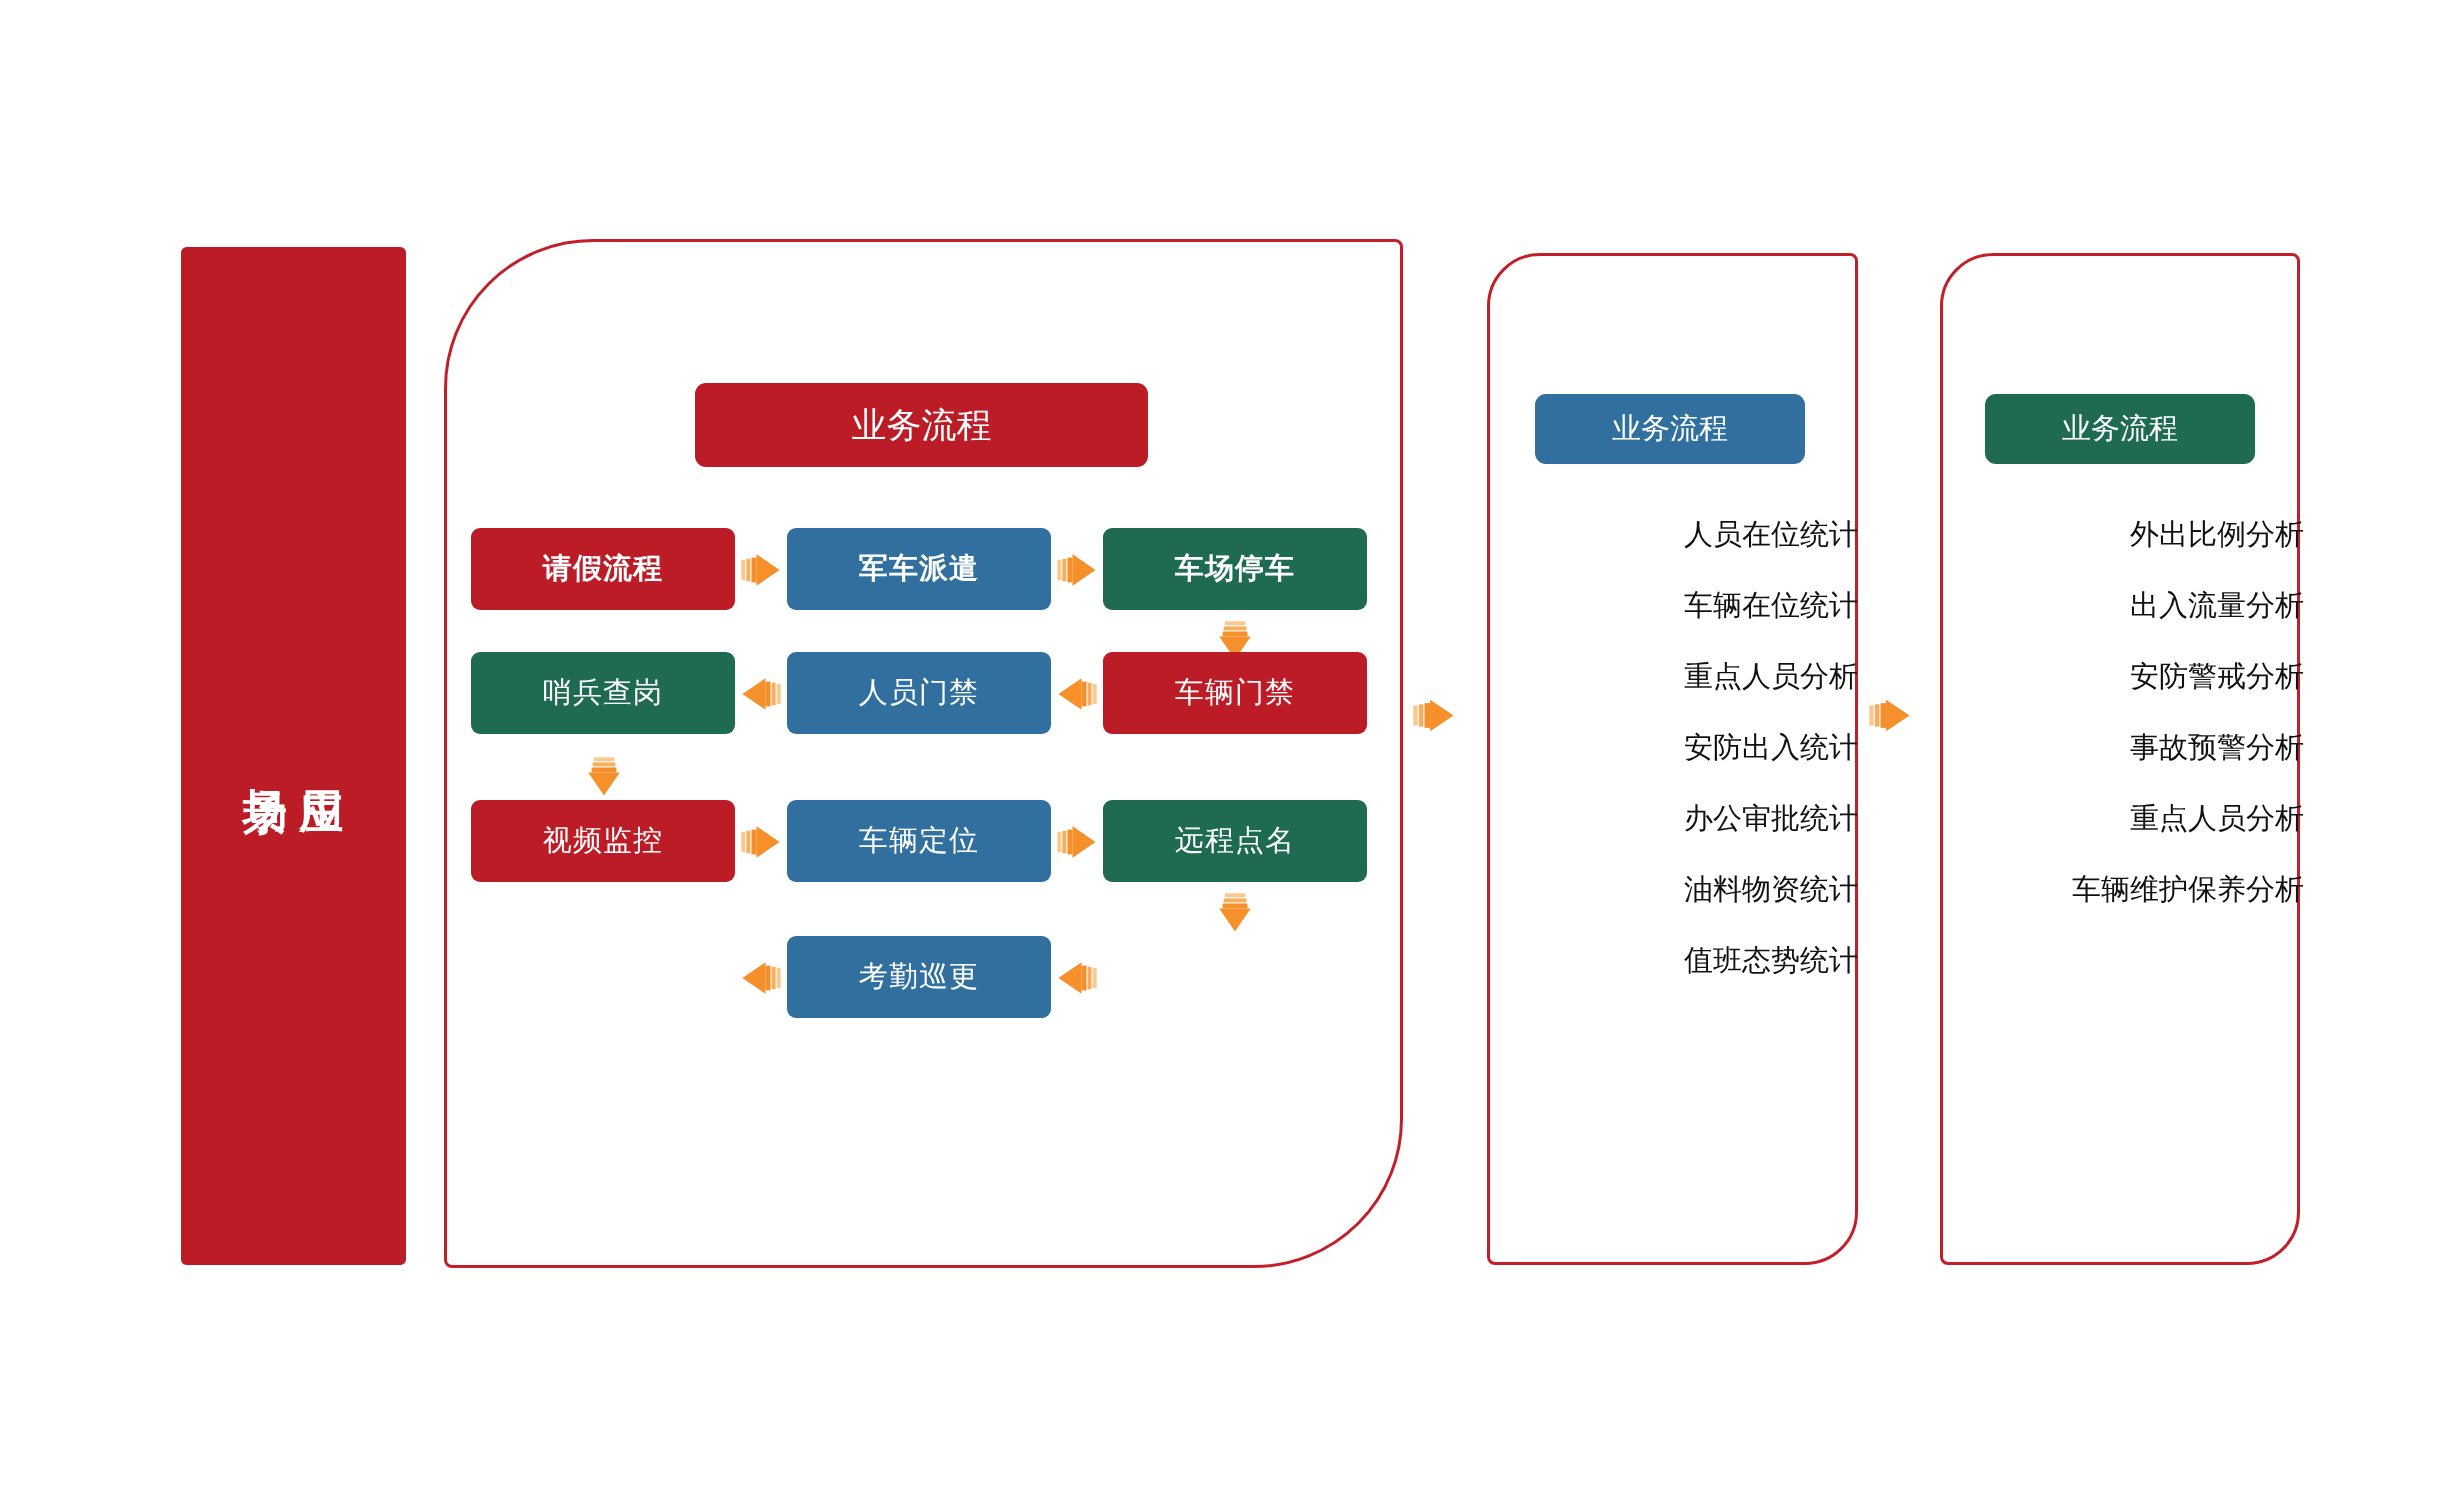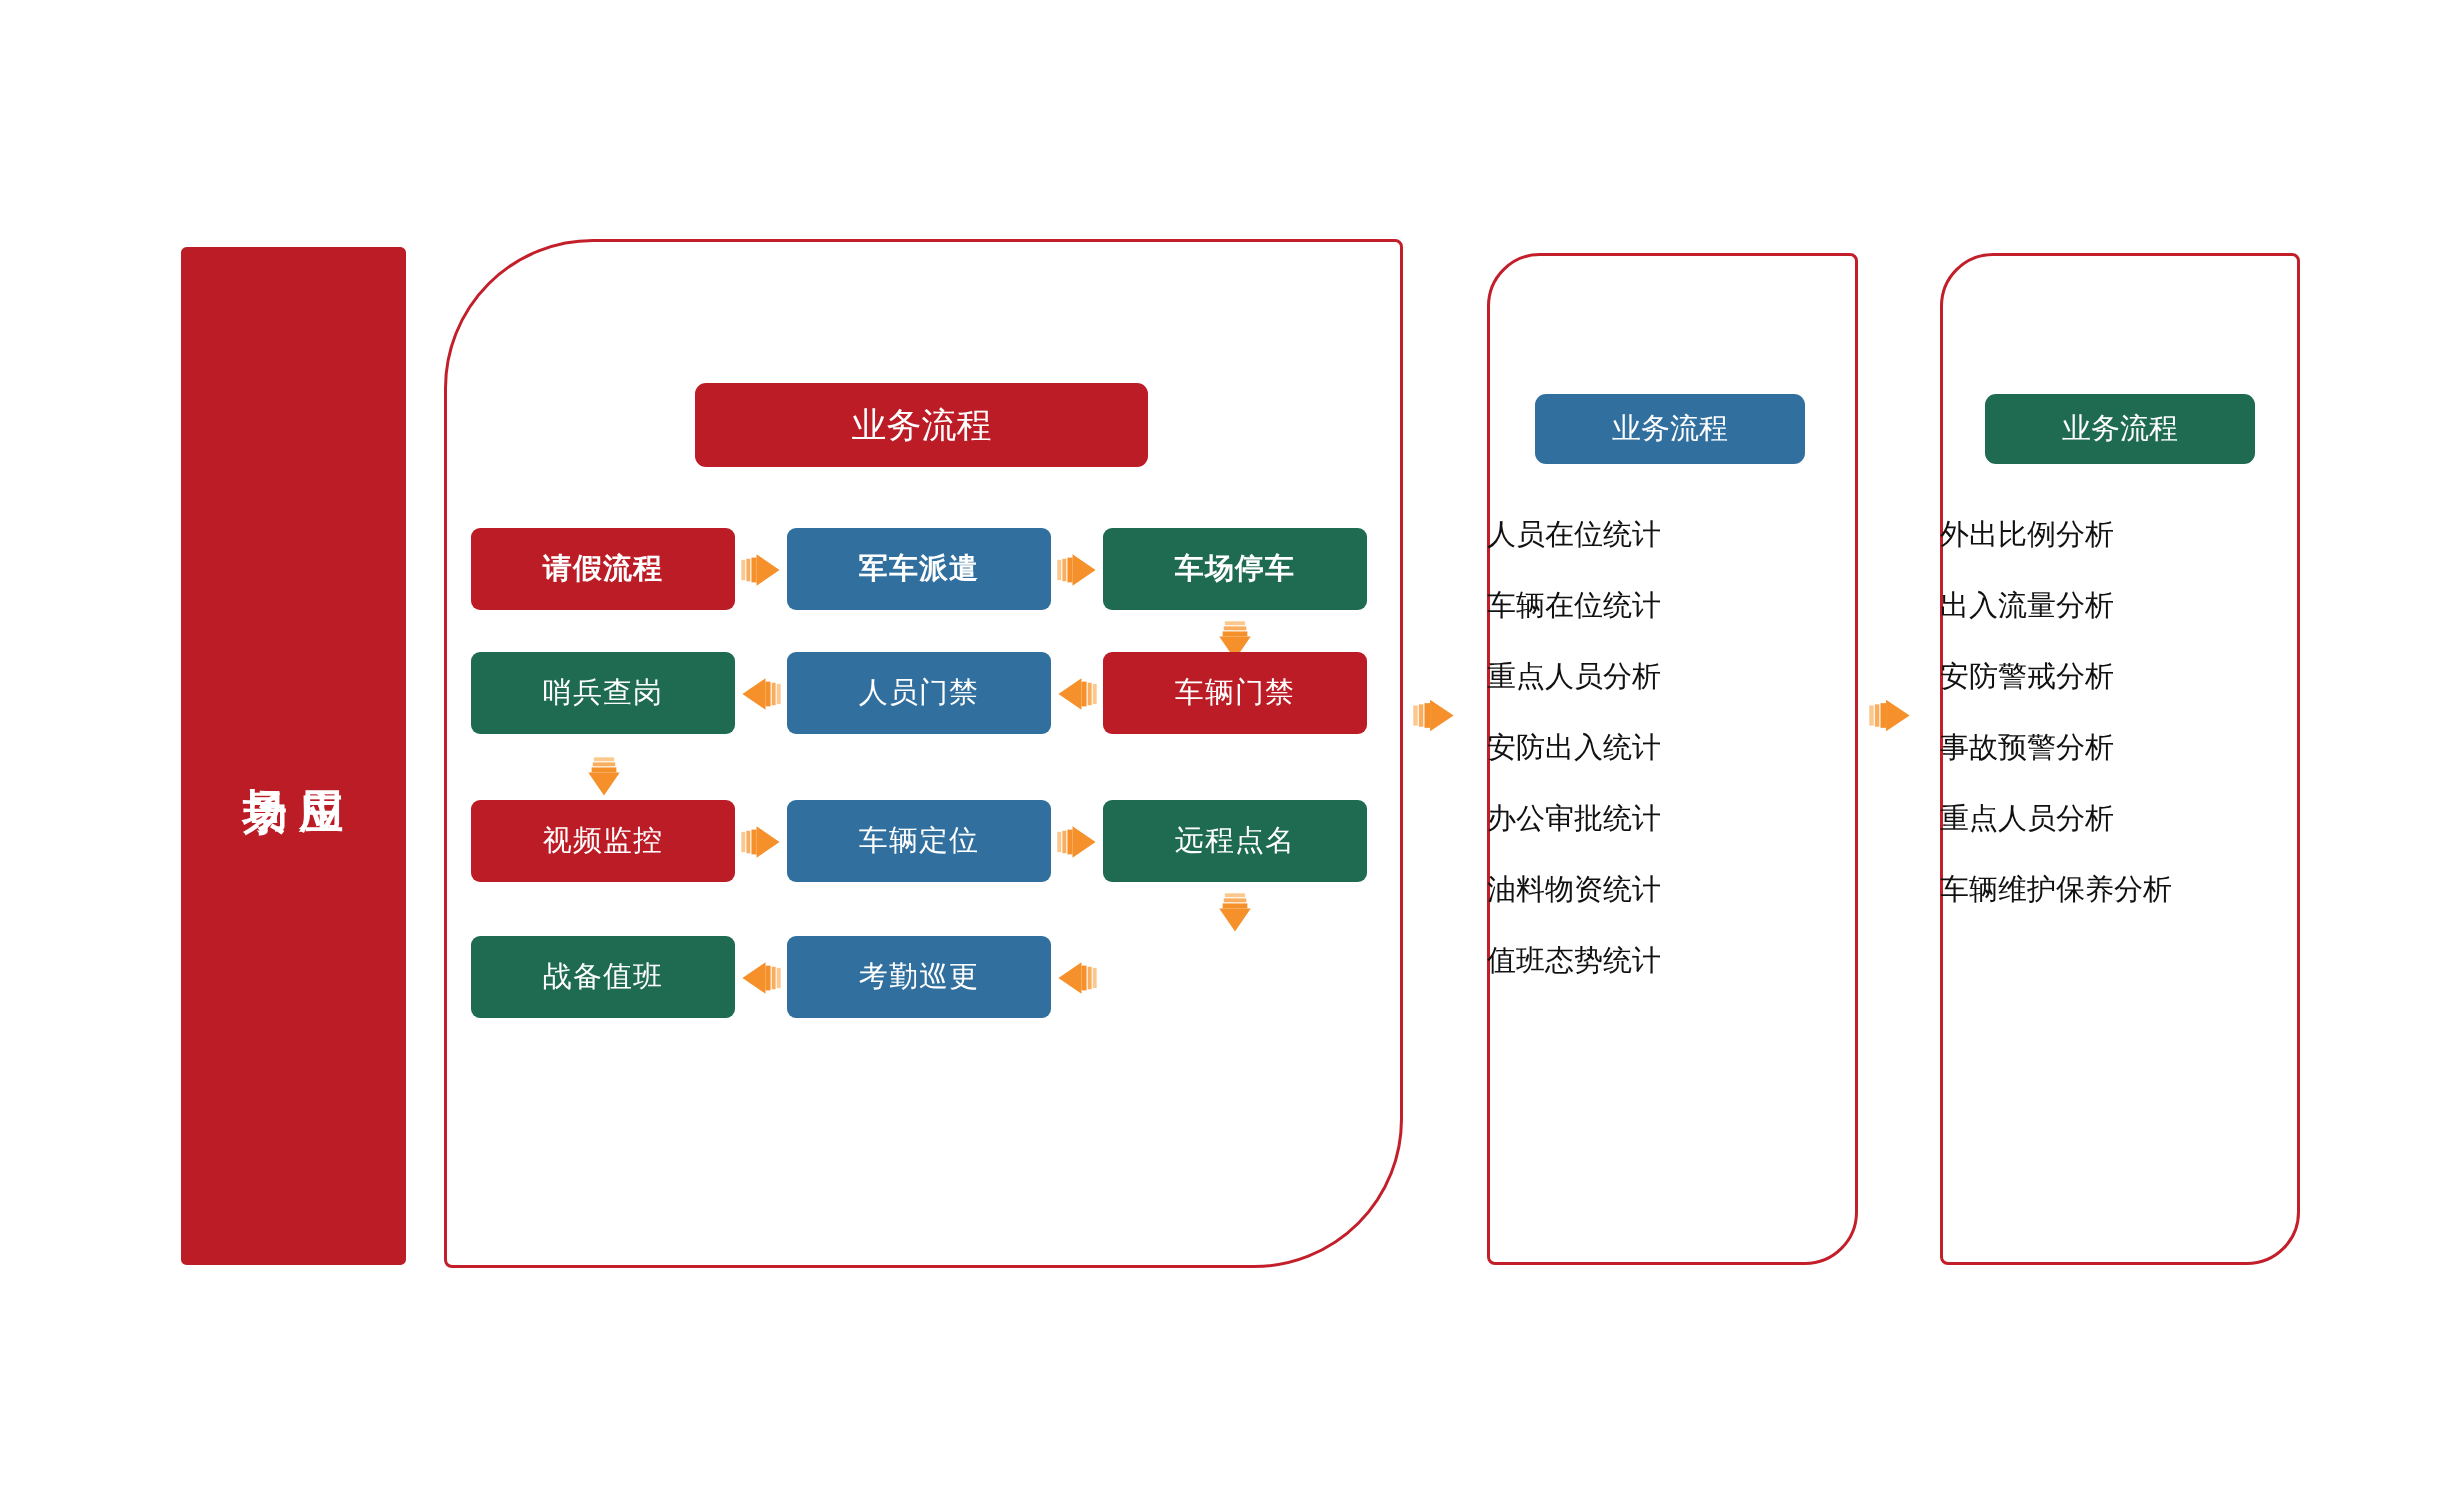--- a/index.html
+++ b/index.html
@@ -71,21 +71,21 @@
   #arrow-down-0{left:746px;top:92px;}
   #arrow-down-1{left:115px;top:228px;}
   #arrow-down-2{left:746px;top:364px;}
 
   
   .panel-arrow{position:absolute;width:44px;height:37px;top:697px;}
   #panel-arrow-1{left:1412px;}
   #panel-arrow-2{left:1868px;}
 
   
-  .item-list{position:absolute;display:flex;flex-direction:column;align-items:flex-start;}
+  .item-list{position:absolute;display:flex;flex-direction:column;align-items:flex-end;}
   #list-statistics{left:1487px;top:520px;width:371px;}
   #list-analysis{left:1940px;top:520px;width:364px;}
   .list-item{
     color:#111111;font-size:29px;line-height:1.0;margin-bottom:42px;white-space:nowrap;
   }
   #list-analysis .list-item{margin-bottom:42px;}
 </style>
 </head>
 <body>
 
@@ -187,21 +187,20 @@
   <div class="arrow arrow-v" id="arrow-down-2">
     <svg viewBox="0 0 64 74" width="36" height="42">
       <rect x="14" y="2" width="36" height="7" fill="#FBC88D"></rect>
       <rect x="12" y="11" width="40" height="7" fill="#F8AE5E"></rect>
       <rect x="10" y="20" width="44" height="9" fill="#F5902B"></rect>
       <path d="M4 29 L60 29 L32 70 Z" fill="#F5902B"></path>
     </svg>
   </div>
 
   <div class="flow-row r3">
-    <div class="flow-box c0 bg-green">战备值班</div>
     <div class="arrow arrow-h a0">
       <svg viewBox="0 0 74 64" width="42" height="36">
         <rect x="65" y="14" width="7" height="36" fill="#FBC88D"></rect>
         <rect x="56" y="12" width="7" height="40" fill="#F8AE5E"></rect>
         <rect x="45" y="10" width="9" height="44" fill="#F5902B"></rect>
         <path d="M45 4 L45 60 L4 32 Z" fill="#F5902B"></path>
       </svg>
     </div>
     <div class="flow-box c1 bg-blue">考勤巡更</div>
     <div class="arrow arrow-h a1">

